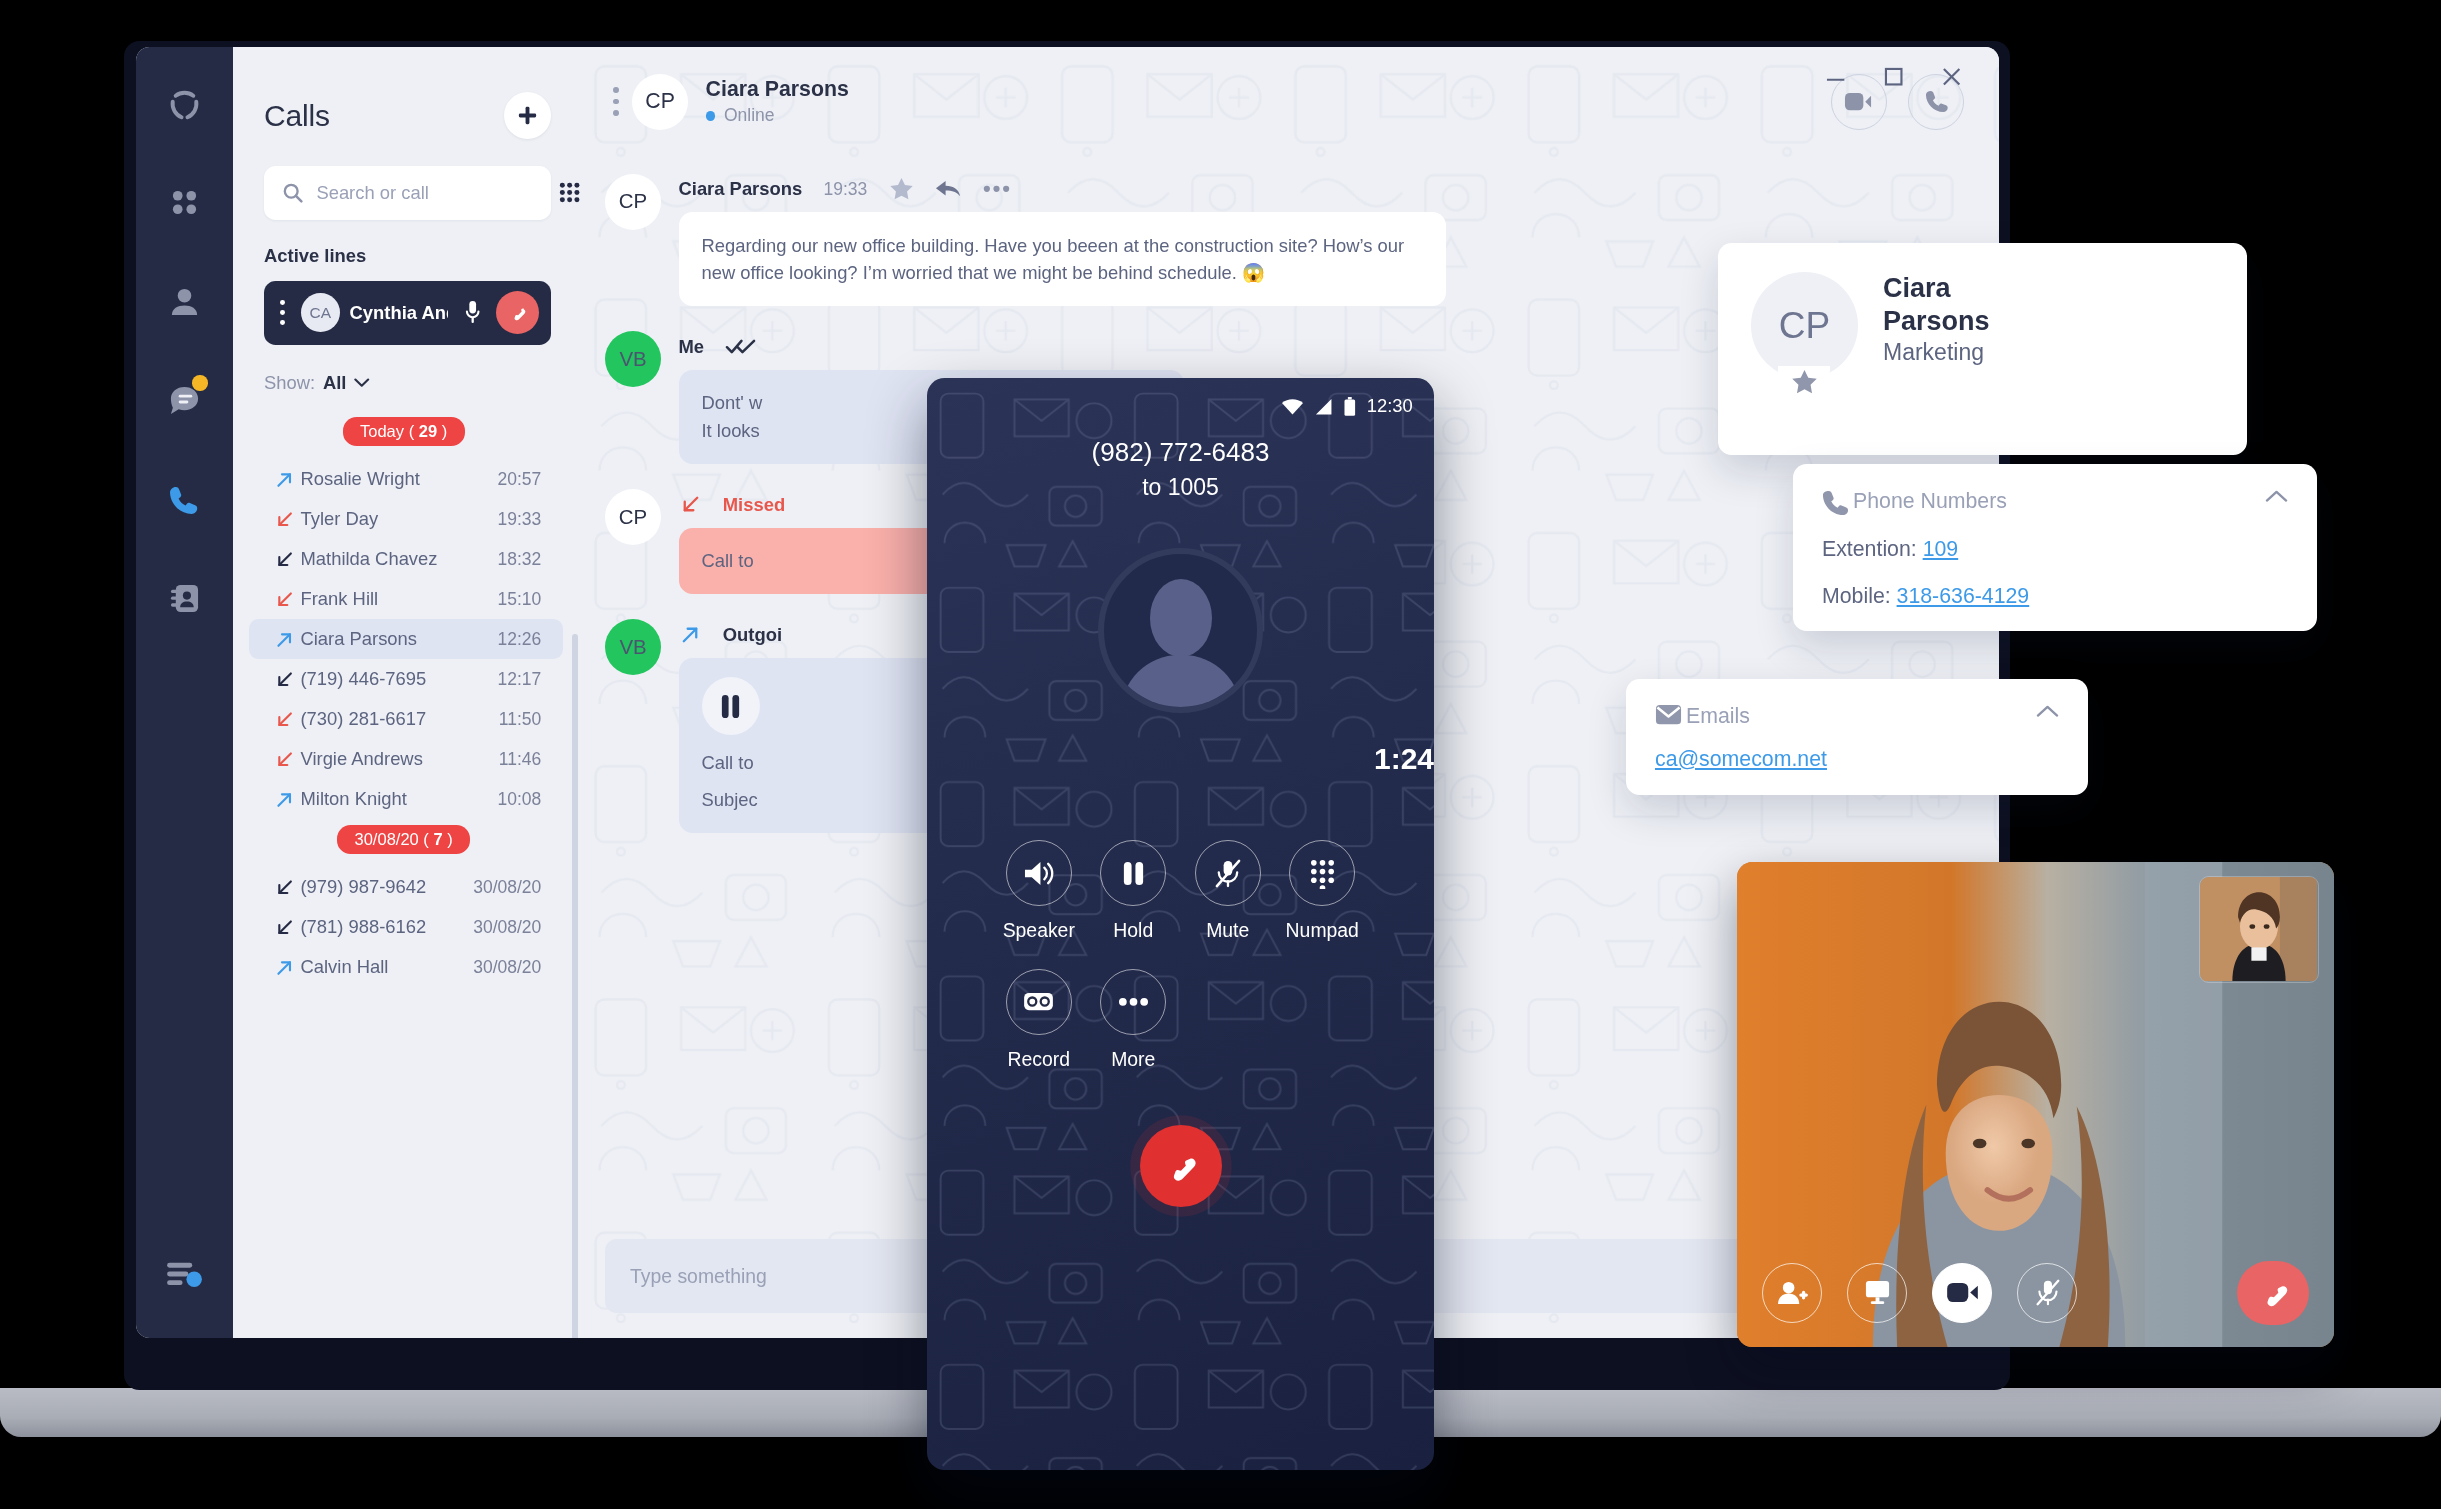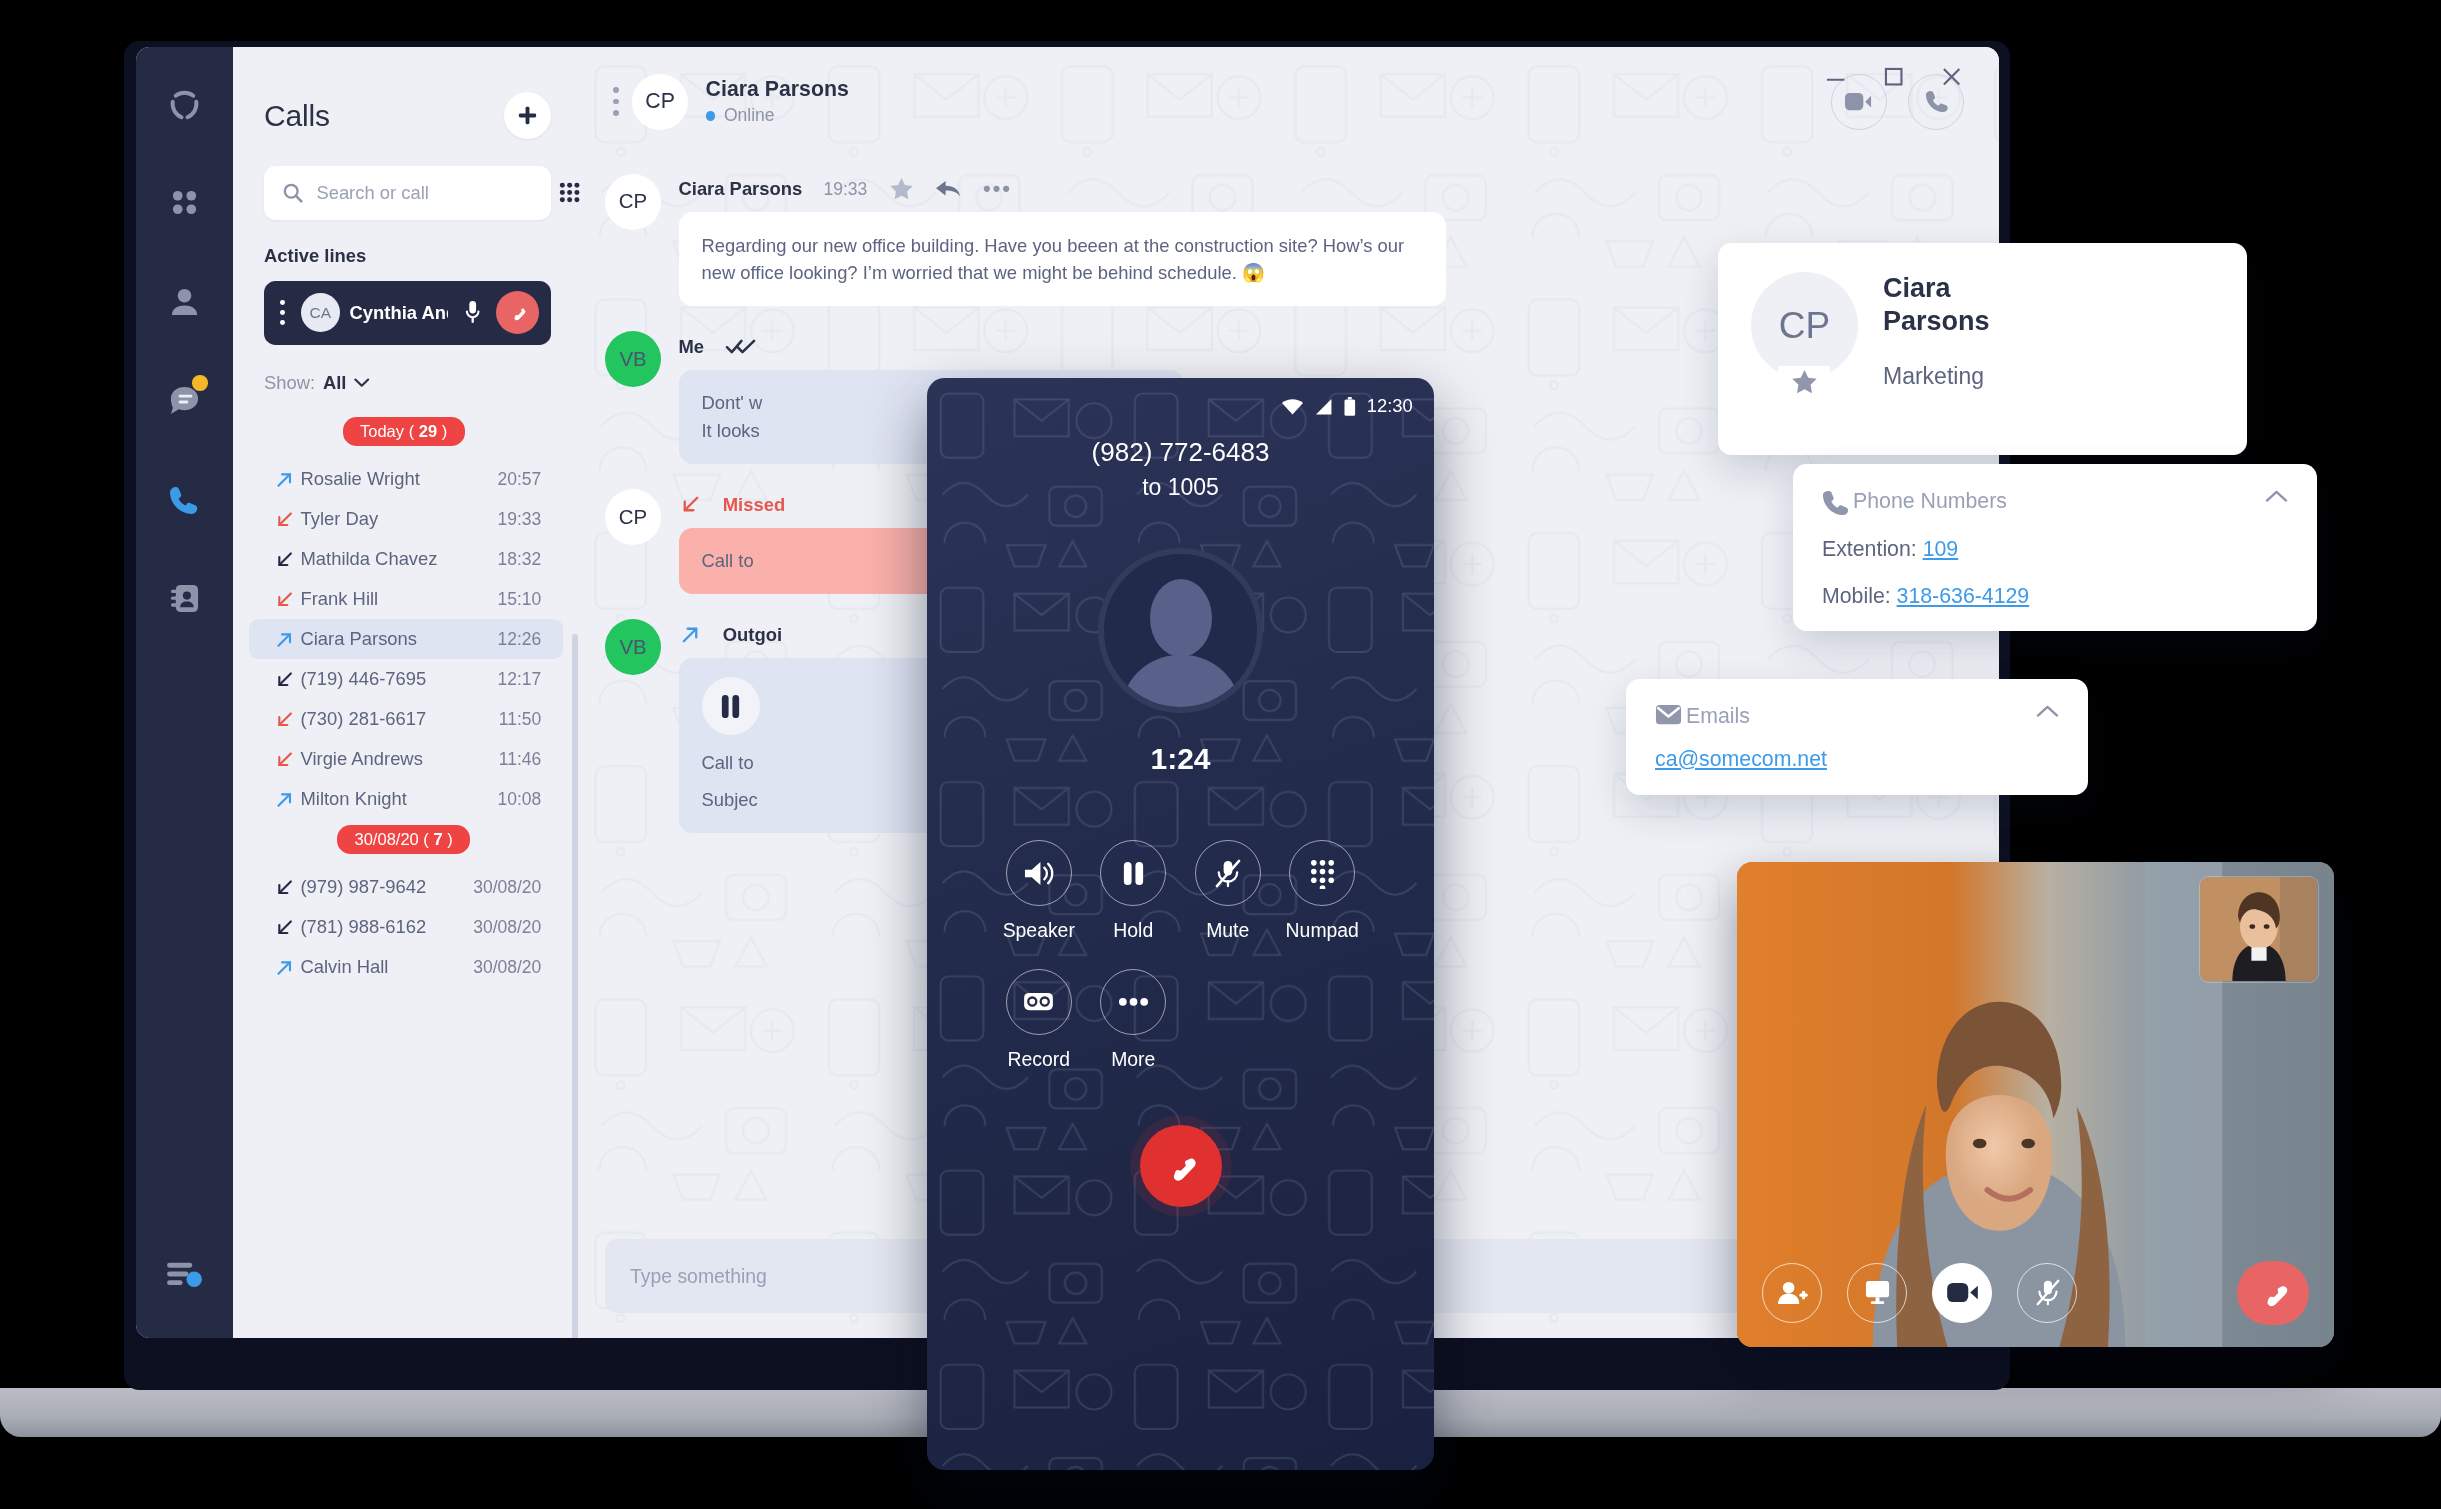--- a/index.html
+++ b/index.html
@@ -121,21 +121,21 @@
   .composer input::placeholder { color:#9aa1b7; }
   .composer-acts { display:flex; gap:33px; align-items:center; }
 
   
   .card { position:absolute; background:#fff; border-radius:13.6px; box-shadow:0 15.5px 39px rgba(20,28,60,.16); }
   .card-contact { left:1718px; top:243px; width:529px; height:212px; padding:29px 33px; display:flex; gap:25px; align-items:flex-start; }
   .cc-av-wrap { position:relative; width:107px; height:107px; }
   .cc-av { width:107px; height:107px; border-radius:50%; background:#eef0f5; color:#6e7590; font-size:37px; display:flex; align-items:center; justify-content:center; }
   .cc-star { position:absolute; left:27px; bottom:-15.5px; width:52px; height:29px; background:#fff; border-radius:0 0 25px 25px; display:flex; align-items:flex-start; justify-content:center; }
   .cc-name { font-size:27px; font-weight:700; color:#2b3147; line-height:1.22; }
-  .cc-role { font-size:23px; color:#5c6480; margin-top:25px; }
+  .cc-role { font-size:23px; color:#5c6480; margin-top:1px; }
 
   .card-phones { left:1793px; top:464px; width:524px; height:167px; padding:25px 29px; }
   .card-emails { left:1626px; top:679px; width:462px; height:116px; padding:25px 29px; }
   .card-head { display:flex; align-items:flex-start; gap:4px; }
   .card-head .t { font-size:21.3px; color:#9aa1b7; flex:1; }
   .chev { cursor:pointer; }
   .card-line { font-size:21.3px; color:#5c6480; margin-top:21.3px; }
   .card-line a { color:#3d9ae8; text-decoration:underline; }
   .card-emails .card-line a { font-size:21.3px; }
 
@@ -145,21 +145,21 @@
     background: linear-gradient(160deg,#2b3357 0%, #232b4c 45%, #1a2140 100%);
     border-radius:17.5px; overflow:hidden; box-shadow:0 25px 58px rgba(5,10,30,.45);
   }
   .phone-pat { position:absolute; inset:0; opacity:.16; }
   .phone-status { position:relative; height:45px; display:flex; align-items:center; justify-content:flex-end; gap:10.7px; padding:11.6px 21.3px 0 0; color:#fff; font-size:18.4px; }
   .phone-num { position:relative; text-align:center; color:#fff; font-size:26px; margin-top:13.6px; }
   .phone-to { position:relative; text-align:center; color:#fff; font-size:23px; margin-top:6.8px; }
   .phone-av { position:relative; margin:47px auto 0; width:165px; height:165px; border-radius:50%; background:#222a4b; border:6.8px solid #333b5d; display:flex; align-items:flex-end; justify-content:center; overflow:hidden; }
   .pa-head { position:absolute; top:25px; width:62px; height:78px; border-radius:31px/39px; background:#59618a; }
   .pa-body { position:absolute; bottom:-5.8px; width:120px; height:58px; border-radius:60px 60px 0 0; background:#59618a; }
-  .phone-timer { position:relative; text-align:center; color:#fff; font-size:30px; font-weight:700; margin-top:29px; }
+  .phone-timer { position:relative; text-align:right; color:#fff; font-size:30px; font-weight:700; margin-top:29px; }
   .phone-grid { position:relative; margin:64px auto 0; width:378px; display:grid; grid-template-columns:repeat(4,1fr); row-gap:27px; }
   .pg-item { display:flex; flex-direction:column; align-items:center; gap:12.6px; cursor:pointer; }
   .pg-circ { width:66px; height:66px; border-radius:50%; border:1.4px solid rgba(255,255,255,.55); display:flex; align-items:center; justify-content:center; }
   .pg-label { color:#fff; font-size:19.4px; }
   .phone-end { position:relative; margin:54px auto 0; width:82px; height:82px; border-radius:50%; background:#e03030; display:flex; align-items:center; justify-content:center; cursor:pointer; box-shadow:0 0 0 9.7px rgba(224,48,48,.12); }
 
   
   .video-widget {
     position:absolute; left:1737px; top:862px; width:597px; height:485px;
     border-radius:15.5px; overflow:hidden; box-shadow:0 21.3px 49px rgba(5,10,30,.40);

